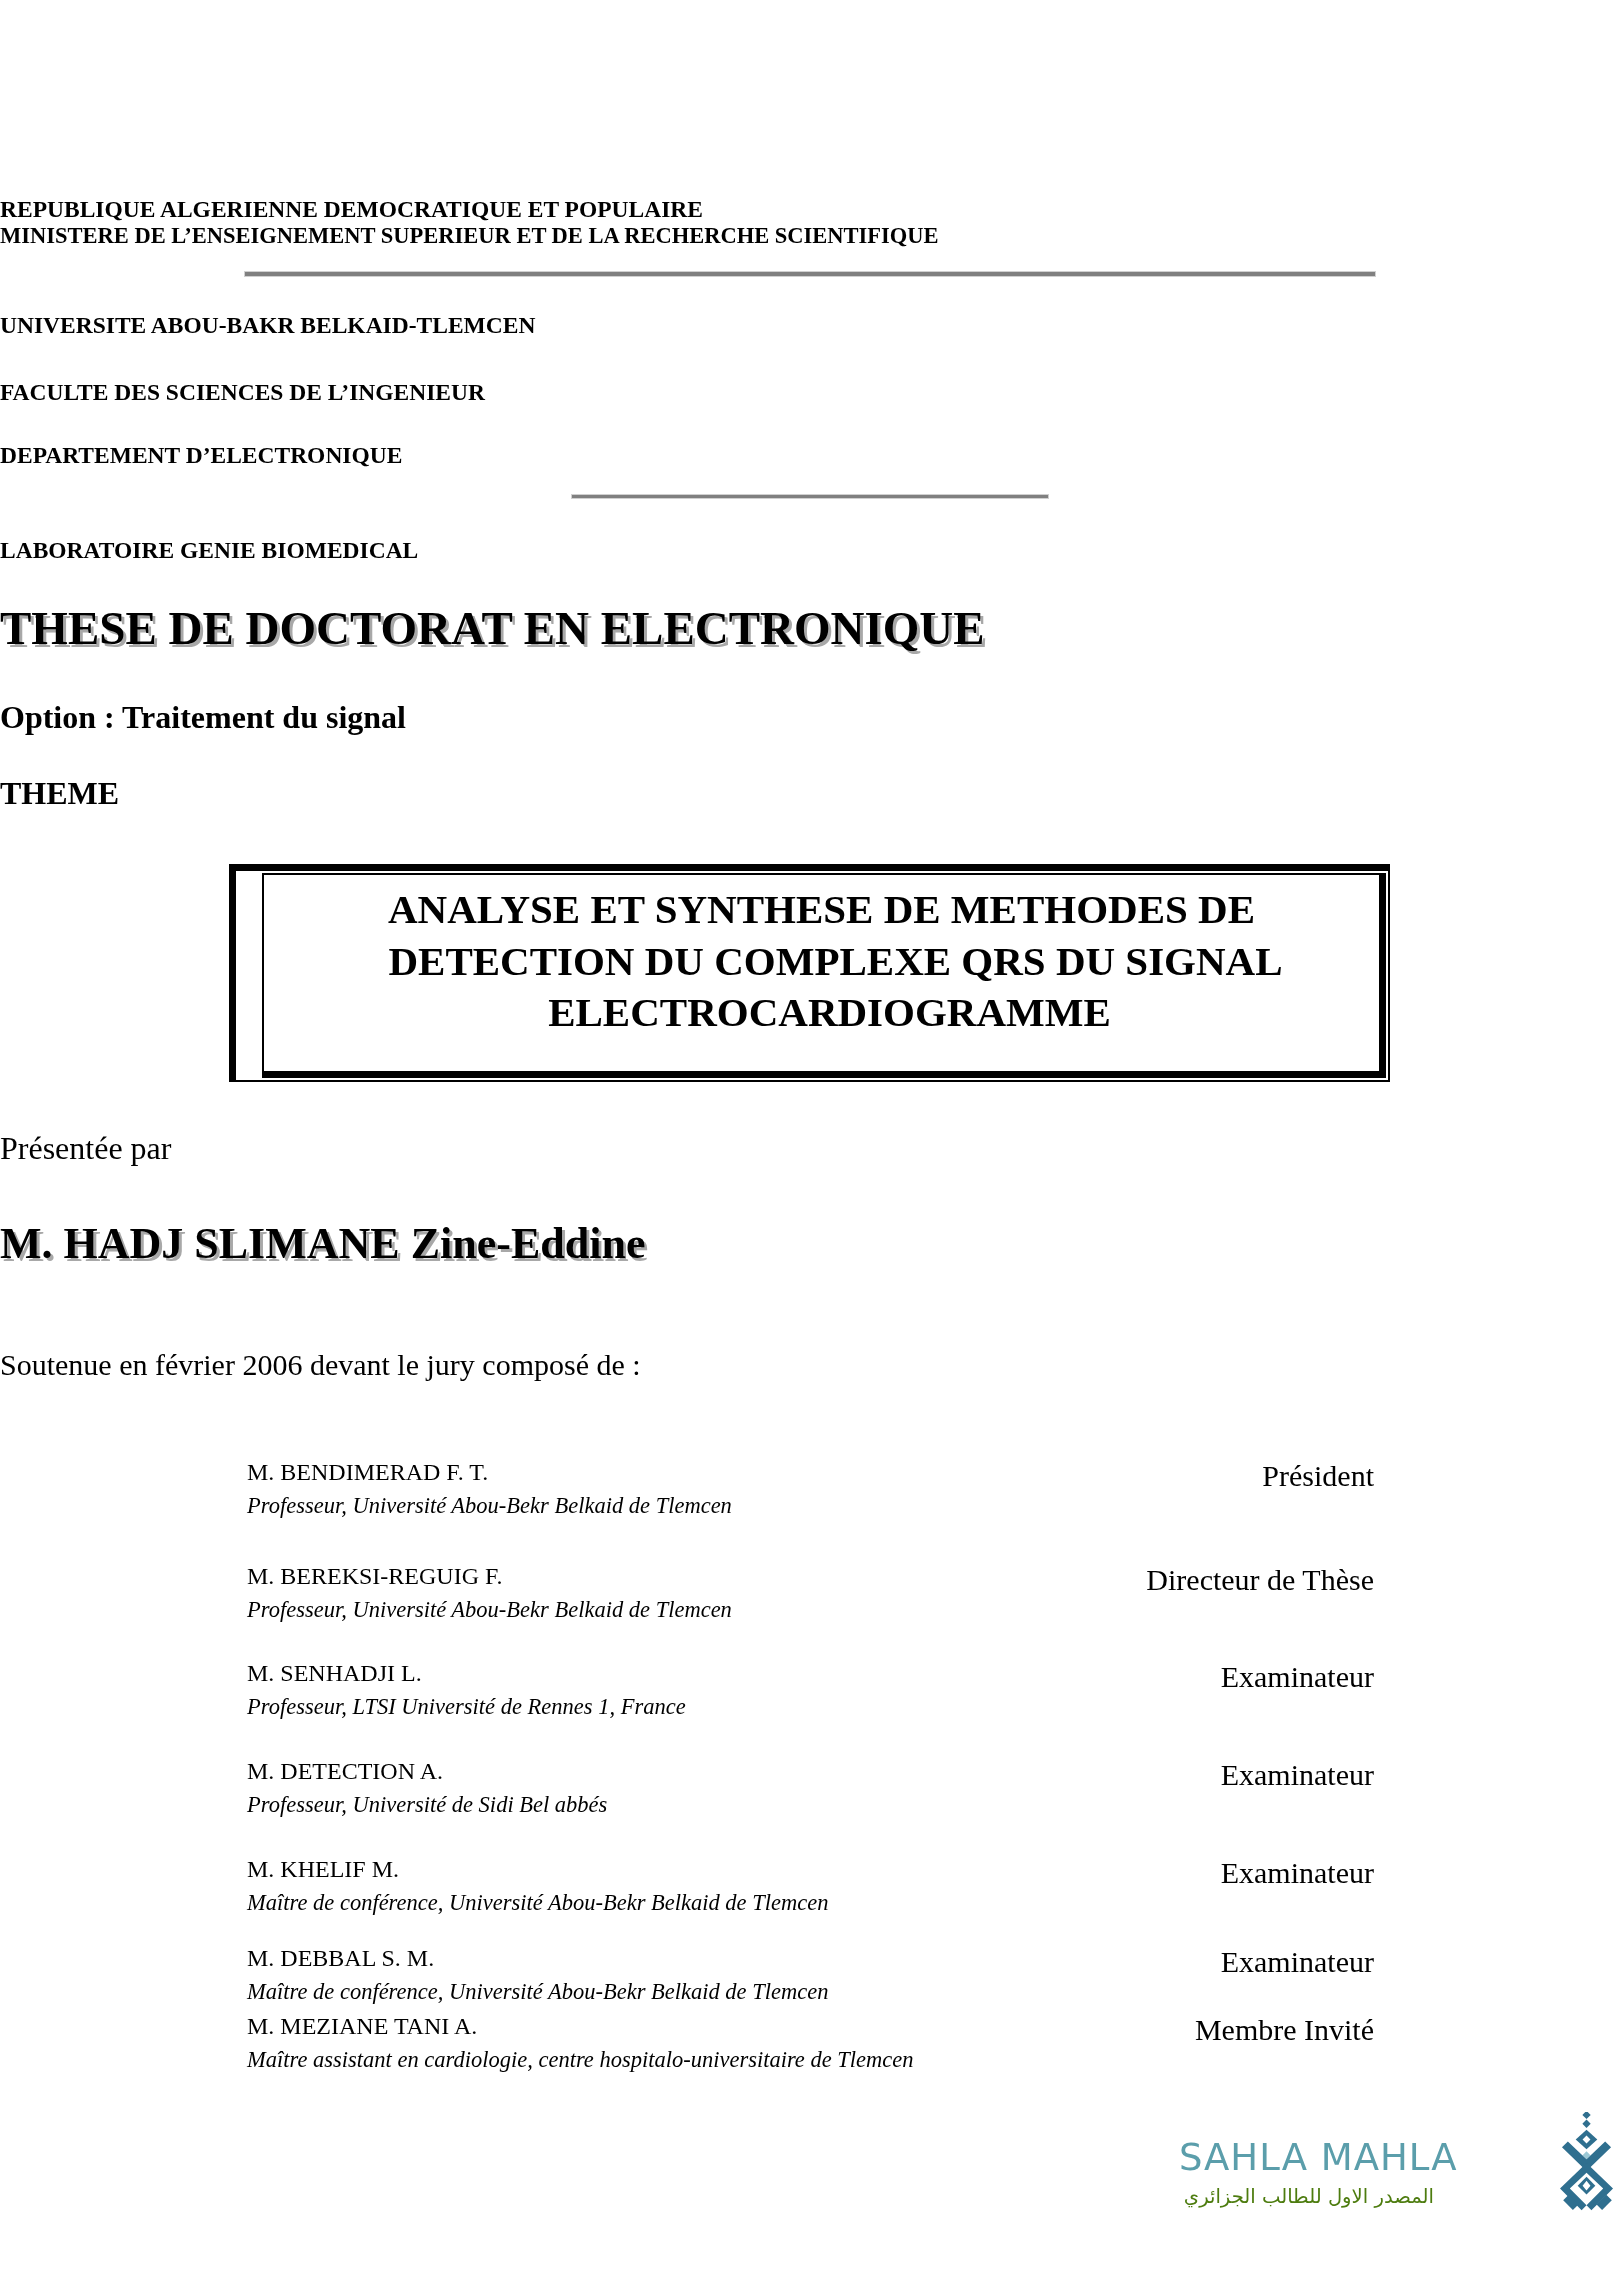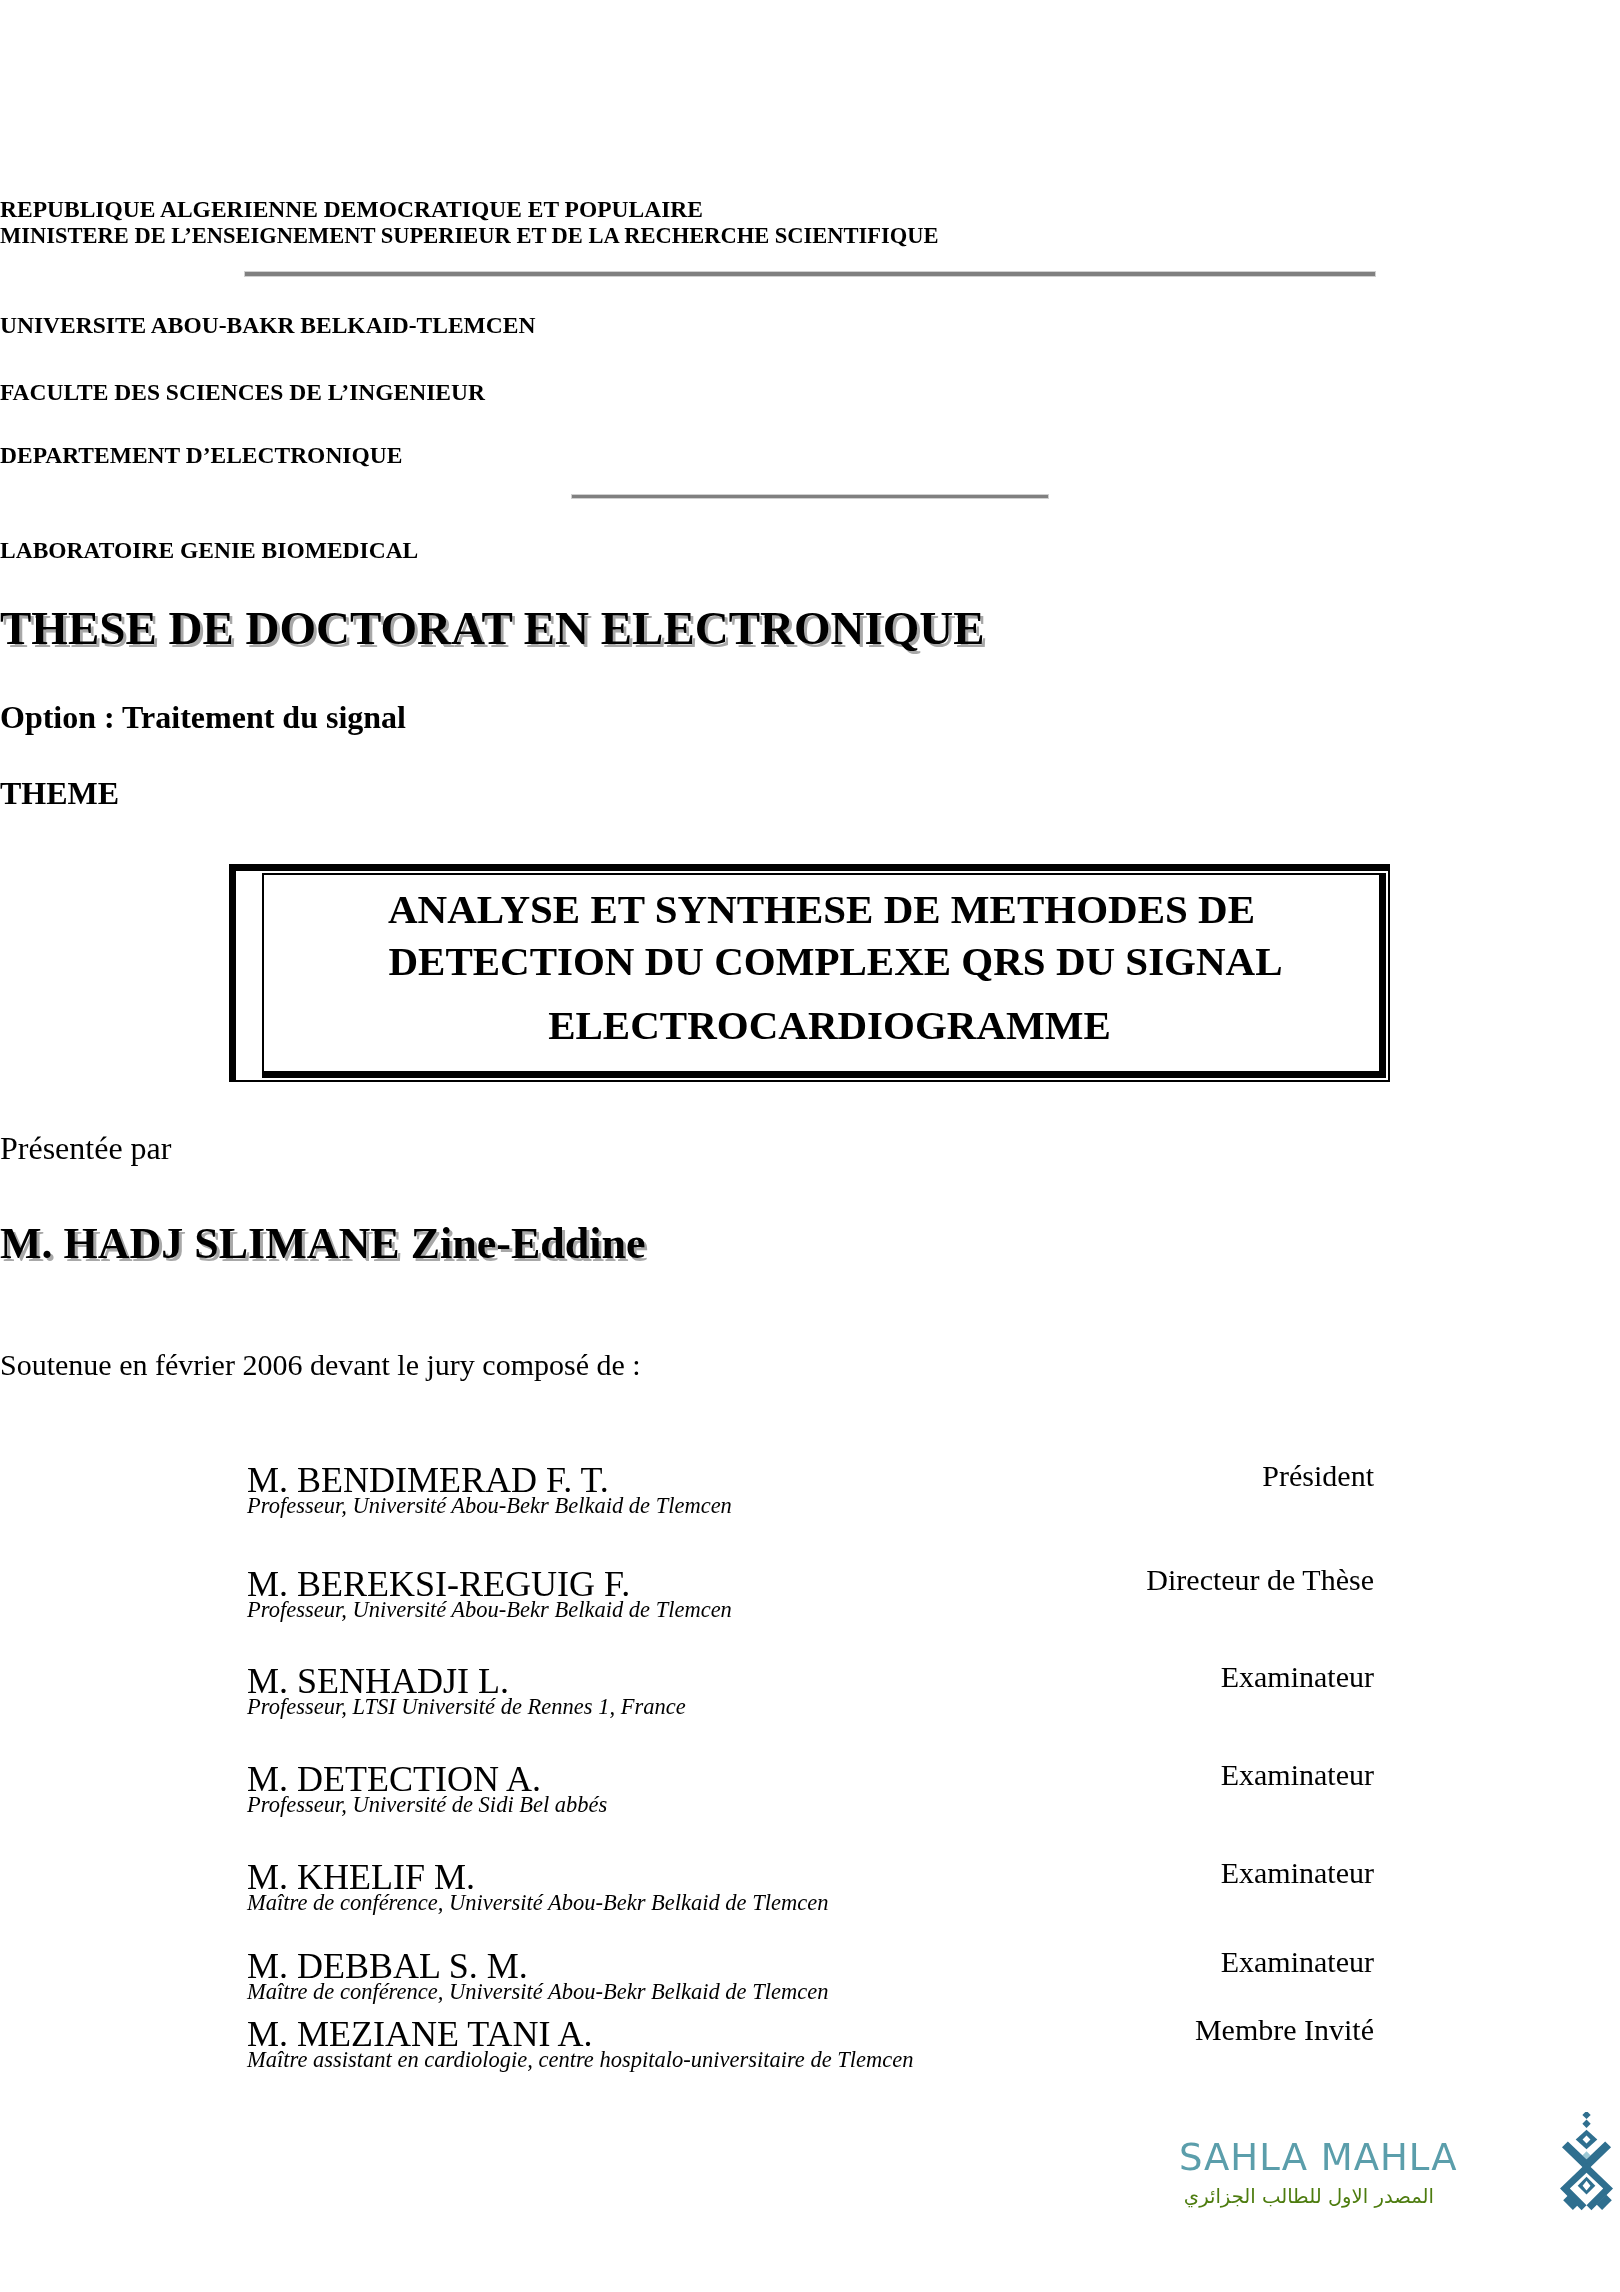--- a/index.html
+++ b/index.html
@@ -26,28 +26,28 @@
   #theme-box { left: 229px; top: 864px; width: 1161px; height: 218px; box-sizing: border-box;
                border-top: 7.8px solid #000; border-left: 7.8px solid #000;
                border-right: 2px solid #000; border-bottom: 2px solid #000; }
   #theme-box-inner { position: absolute; left: 2px; top: 2px; right: 2px; bottom: 2px;
                border-top: 2px solid #000; border-left: 2px solid #000;
                border-right: 7.8px solid #000; border-bottom: 7.8px solid #000; margin-left: 24px; }
   .box-line { position: absolute; left: 0; right: 0; text-align: center; white-space: nowrap;
               font-size: 41px; font-weight: bold; }
   #box-l1 { top: 9.8px; }
   #box-l2 { top: 62px; padding-left: 28px; }
-  #box-l3 { top: 126px; padding-left: 16px; }
+  #box-l3 { top: 113px; padding-left: 16px; }
 
   #presentee { top: 1130px; font-size: 32px; }
   #author    { top: 1218px; font-size: 44px; font-weight: bold; text-shadow: 2.9px 2.9px 0 #a8a8a8; }
   #soutenue  { top: 1348px; font-size: 30px; }
 
   .jury-row { position: absolute; left: 247px; width: 1127px; height: 69px; }
-  .jury-name { position: absolute; left: 0; top: 0; font-size: 36px; white-space: nowrap; }
+  .jury-name { position: absolute; left: 0; top: 0; font-size: 24px; white-space: nowrap; }
   .jury-role { position: absolute; right: 0; top: 0; font-size: 30px; white-space: nowrap; }
   .jury-aff  { position: absolute; left: 0; top: 34px; font-size: 22.5px; font-style: italic; white-space: nowrap; }
 
   #logo { left: 1176px; top: 2107px; width: 444px; height: 118px; }
   #logo-text { position: absolute; left: 2.9px; top: 29px; font-family: "DejaVu Sans", sans-serif;
                font-size: 37px; letter-spacing: 1px; color: #5b9eab; white-space: nowrap; }
   #logo-tag { position: absolute; left: 7.8px; top: 78px; font-family: "DejaVu Sans", sans-serif;
               font-size: 19.6px; color: #4d7c0f; white-space: nowrap; direction: rtl; unicode-bidi: isolate; }
   #logo-emblem { position: absolute; left: 382px; top: 4.9px; width: 59px; height: 108px; }
 </style>

